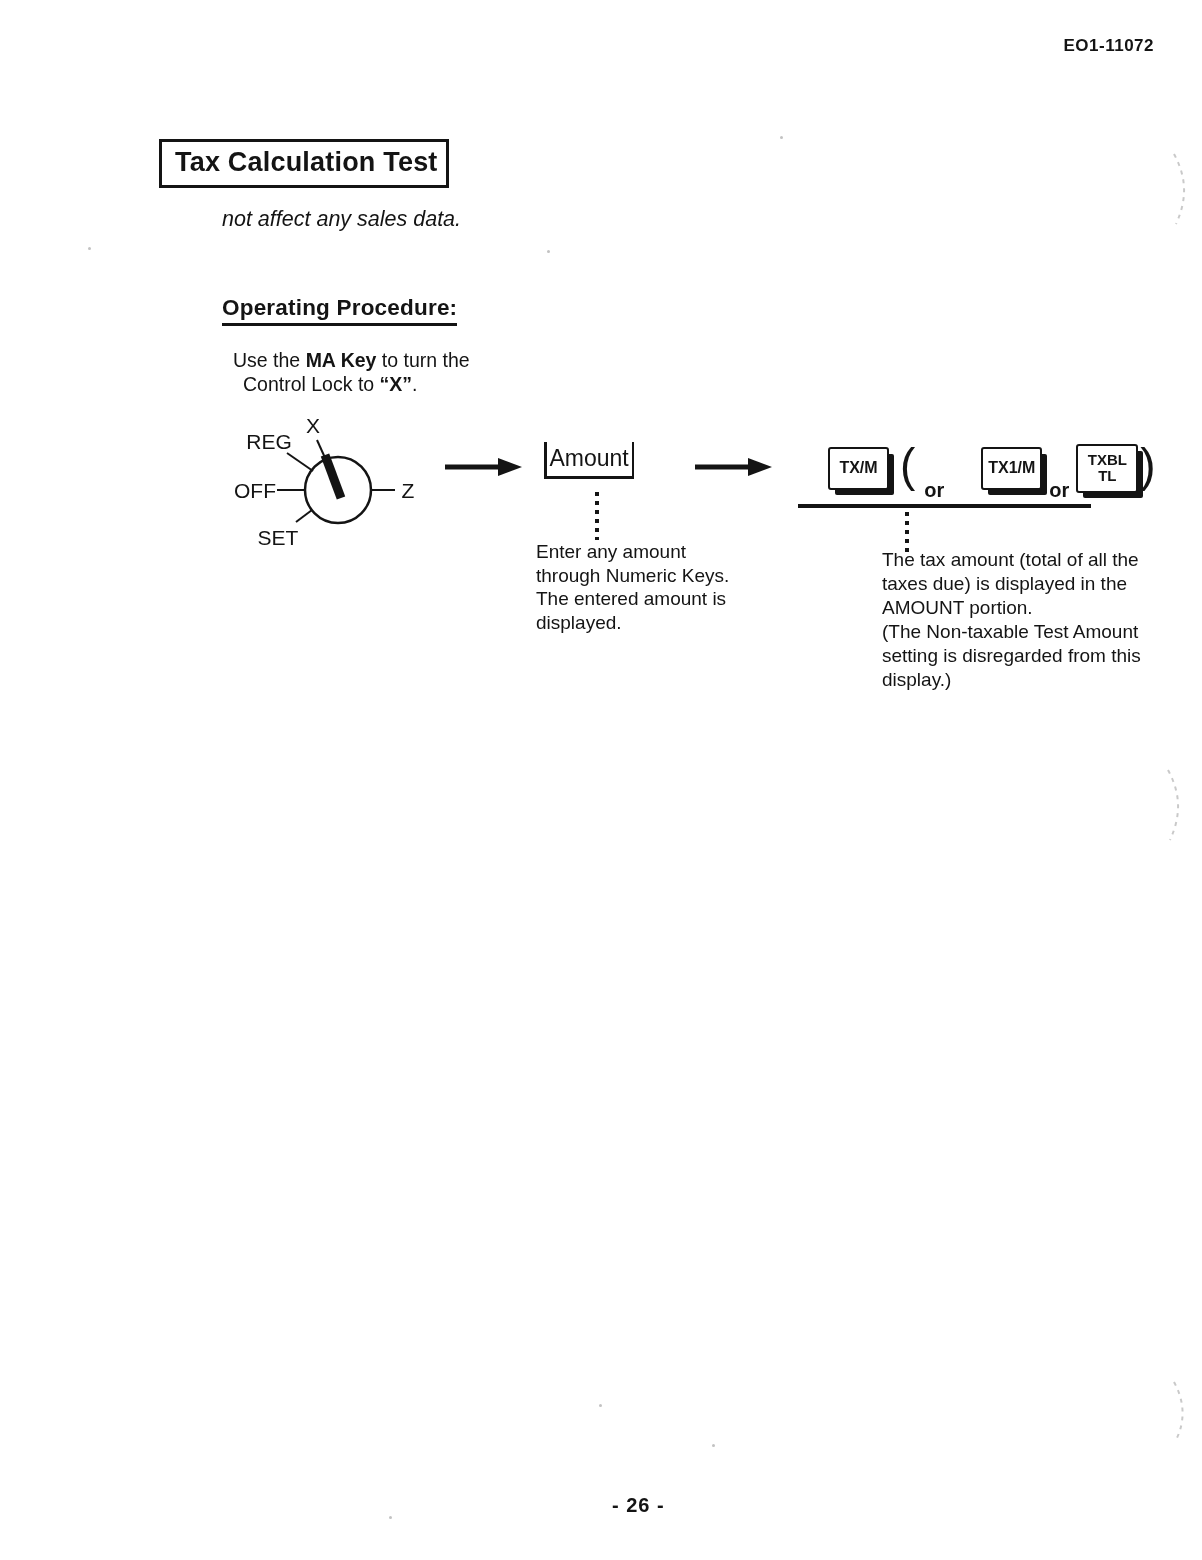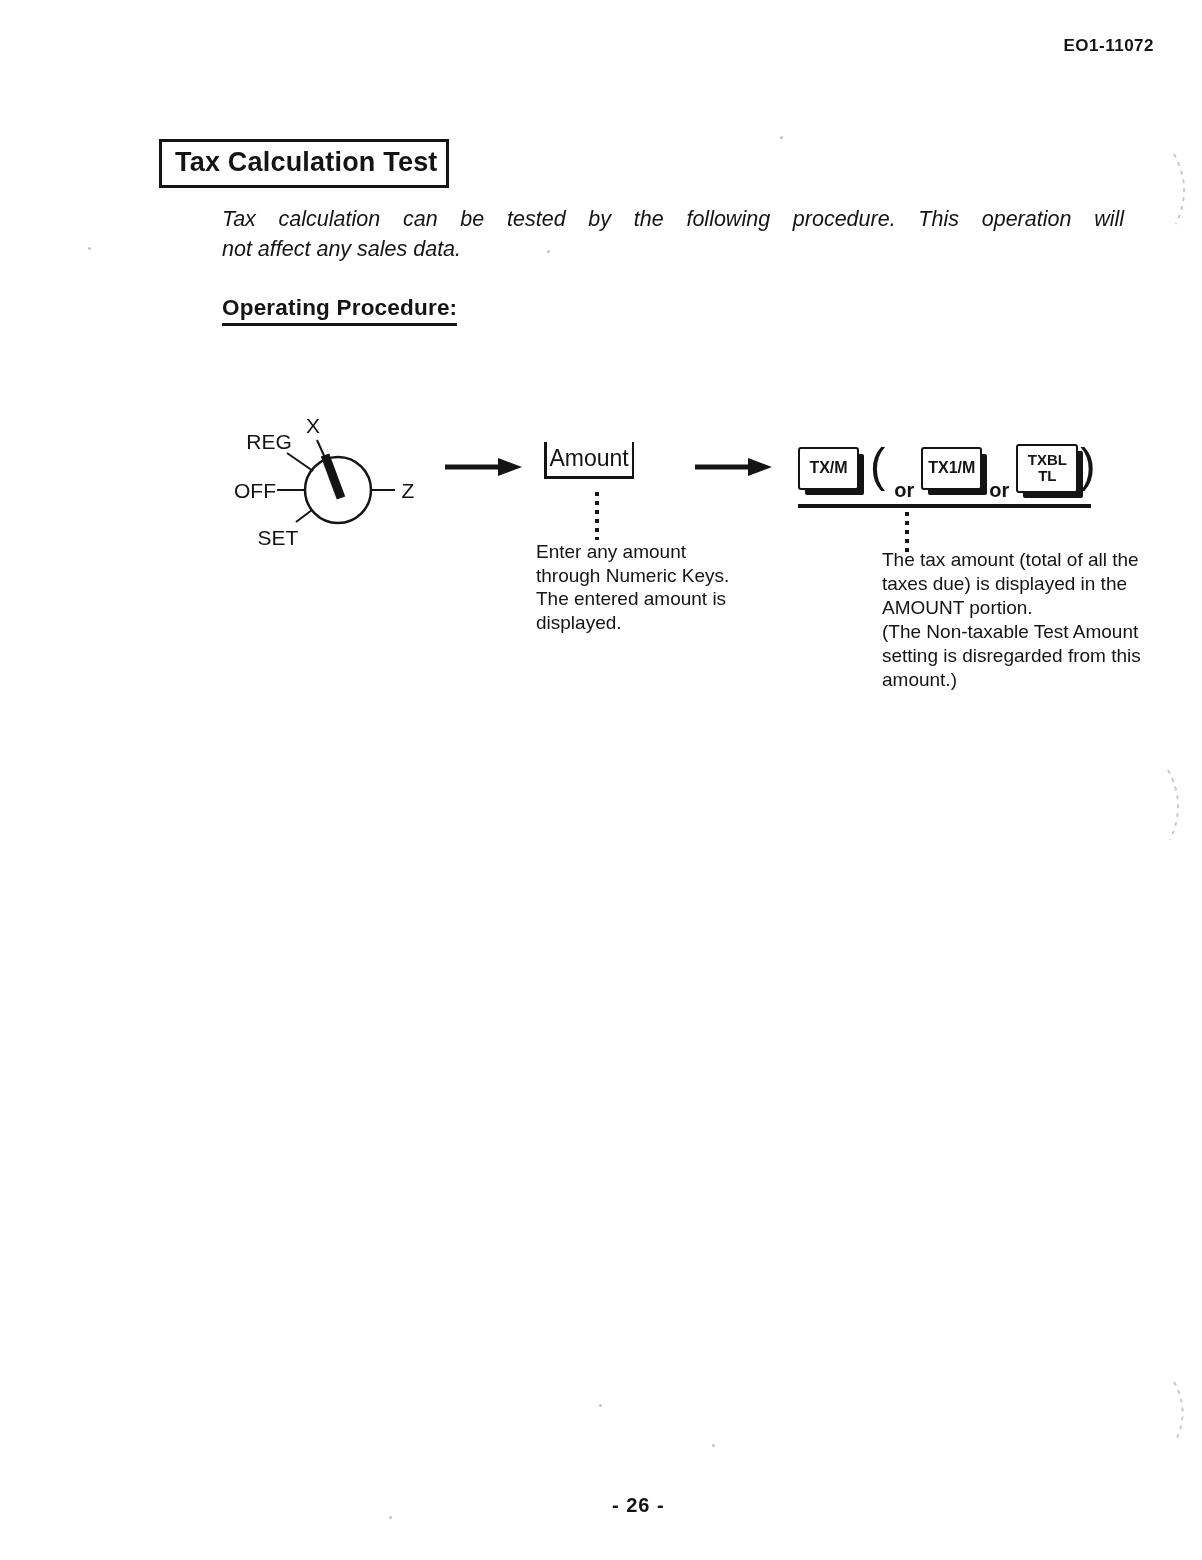--- a/index.html
+++ b/index.html
@@ -81,21 +81,21 @@
   }
   .key{
     background:#fff;
     border:2.5px solid #141414;
     border-radius:3px;
     box-shadow:6px 6px 0 -1px #141414;
     font-weight:bold;
     display:flex;flex-direction:column;justify-content:center;align-items:center;
     text-align:center;
   }
-  .key-1line{font-size:16px;min-width:57px;height:39px;}
+  .key-1line{font-size:16px;min-width:57px;height:39px;margin-left:30px;}
   .key-2line{font-size:15px;line-height:16px;min-width:58px;height:45px;}
   .paren{font-size:46px;font-weight:400;line-height:46px;padding:0 2px 6px 2px;}
   .paren-open{margin-left:9px;}
   .or-word{font-size:20px;font-weight:bold;padding:0 7px;margin-top:44px;}
 
   .keys-underline{
     left:798px;top:504px;width:293px;height:3.5px;background:#141414;
   }
 
   .note{font-size:19px;margin-left:48px;}
@@ -114,26 +114,29 @@
 </head>
 <body>
 
 <div class="page">
 
   <div class="abs doc-number">EO1-11072</div>
 
   <div class="abs title-box">Tax Calculation Test</div>
 
   <div class="abs intro">
-    <div class="l1">Tax calculation can be tested by the following procedure.  This operation will</div>
     <div class="l2">not affect any sales data.</div>
   </div>
 
   <div class="abs op-heading">Operating Procedure:</div>
 
+  <div class="abs step-instruction">
+    <div class="l1"><span>Use the </span><span class="b">MA Key</span><span> to turn the</span></div>
+    <div class="l2"><span>Control Lock to </span><span class="b">“X”</span><span>.</span></div>
+  </div>
 
   <svg class="abs dial-svg" width="210" height="168" viewBox="0 0 210 168">
     <text x="88" y="31" text-anchor="middle">X</text>
     <line x1="92" y1="38" x2="101" y2="58"></line>
     <text x="44" y="47" text-anchor="middle">REG</text>
     <line x1="62" y1="51" x2="88" y2="69"></line>
     <text x="30" y="96" text-anchor="middle">OFF</text>
     <line x1="52" y1="88" x2="79" y2="88"></line>
     <text x="183" y="96" text-anchor="middle">Z</text>
     <line x1="147" y1="88" x2="170" y2="88"></line>
@@ -181,21 +184,21 @@
     <div>The entered amount is</div>
     <div>displayed.</div>
   </div>
 
   <div class="abs note note-right">
     <div>The tax amount (total of all the</div>
     <div>taxes due) is displayed in the</div>
     <div>AMOUNT portion.</div>
     <div>(The Non-taxable Test Amount</div>
     <div>setting is disregarded from this</div>
-    <div>amount.)</div>
+    <div>display.)</div>
   </div>
 
   <div class="abs page-number">- 26 -</div>
 
   <svg class="abs artifact" style="left:1166px;top:146px" width="28" height="84">
     <path d="M8,8 C20,30 22,52 10,78" stroke-dasharray="4 5"></path>
   </svg>
   <svg class="abs artifact" style="left:1160px;top:762px" width="28" height="84">
     <path d="M8,8 C20,30 22,52 10,78" stroke-dasharray="4 5"></path>
   </svg>

